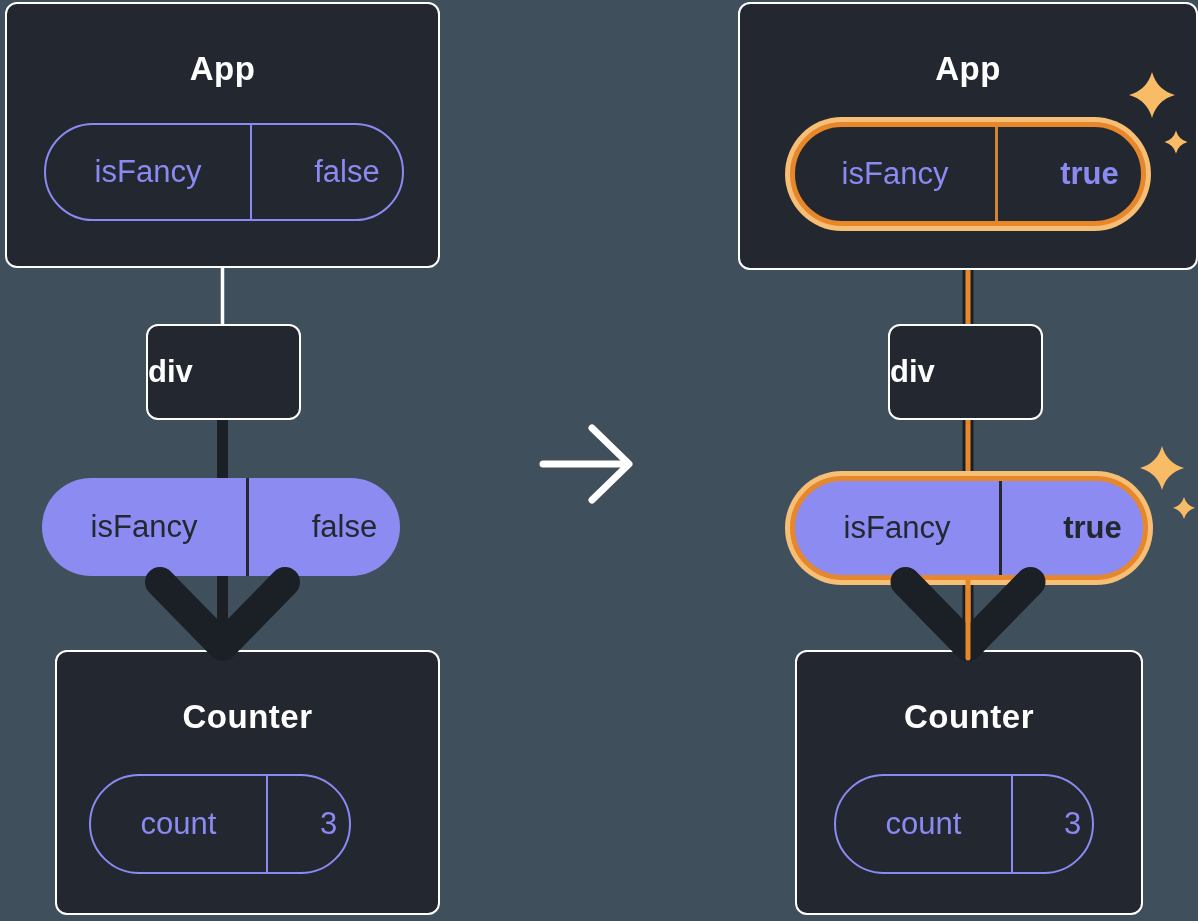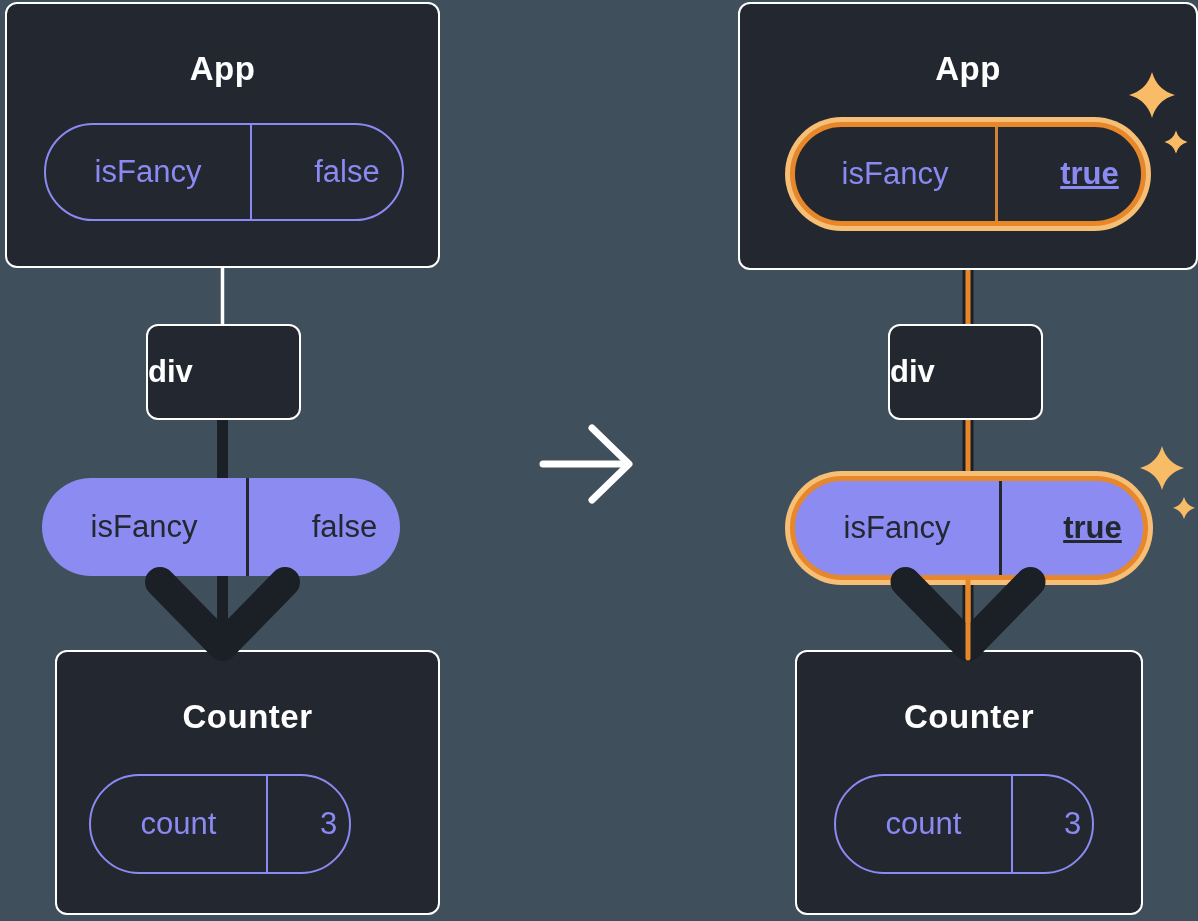--- a/index.html
+++ b/index.html
@@ -57,21 +57,21 @@
   .pill.filled { background: #8b8bf2; color: #23272f; }
   .pill.filled .cell + .cell { border-left: 3px solid #23272f; }
 
   .pill.glow {
     border: 5px solid #e6872b;
     box-shadow: 0 0 0 5px #f7be75;
   }
   .pill.darkfill { background: #23272f; color: #8a8af2; }
   .pill.darkfill .cell + .cell { border-left: 3px solid #cf8436; }
 
-  .bold { font-weight: 700; text-decoration: underline; }
+  .bold { font-weight: 700; }
 </style>
 </head>
 <body>
 
 <div class="canvas">
 
   <svg class="layer behind" width="1198" height="921">
 
     <line x1="222.5" y1="268" x2="222.5" y2="334" stroke="#ffffff" stroke-width="3.5"></line>
     <line x1="222.5" y1="370" x2="222.5" y2="640" stroke="#1b1f26" stroke-width="11"></line>

